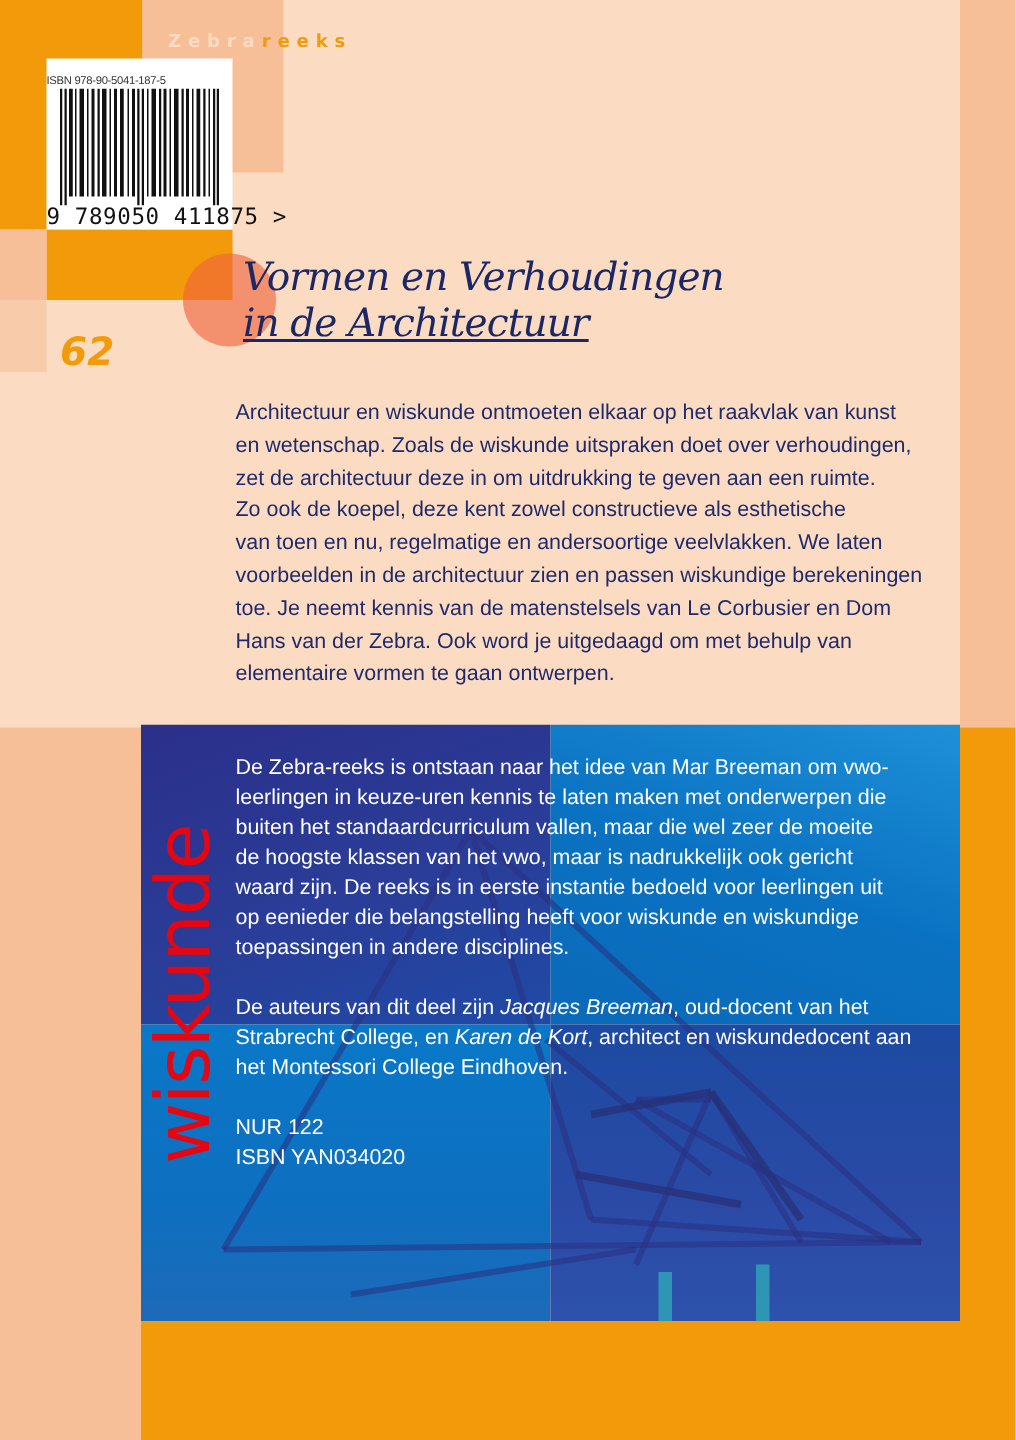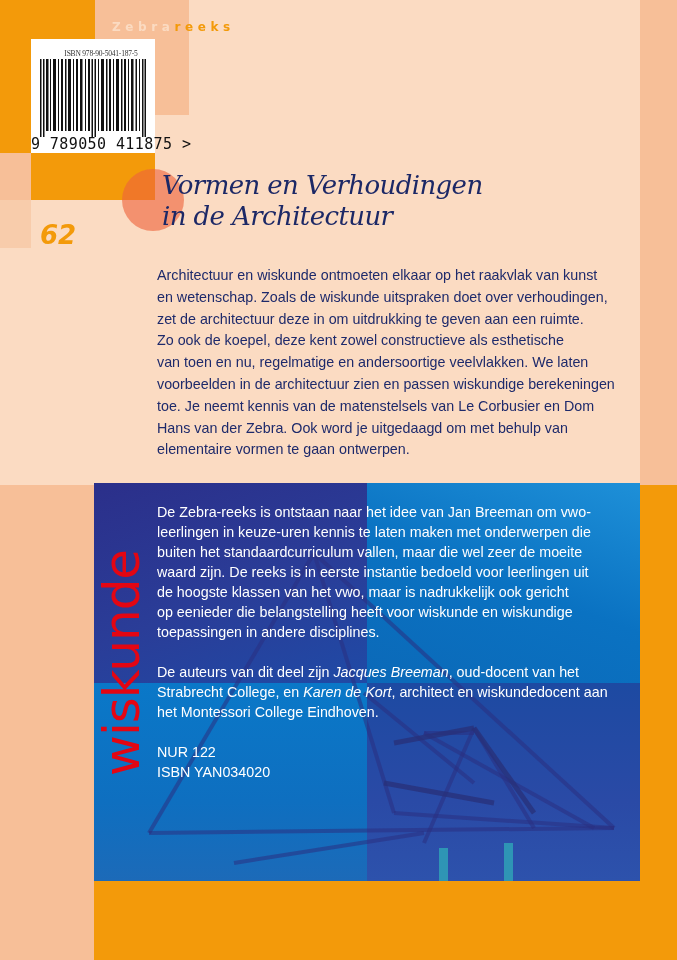--- a/index.html
+++ b/index.html
@@ -16,30 +16,30 @@
   #right-strip-top{left:640px;top:0;width:37px;height:485px;background:#f7bf98;}
   #right-strip-bot{left:640px;top:485px;width:37px;height:475px;background:#f39a0a;}
   #left-strip-bot{left:0;top:485px;width:94px;height:475px;background:#f7bf98;}
   #bottom-orange{left:94px;top:881px;width:546px;height:79px;background:#f39a0a;}
 
   #series{left:72px;top:20px;font-size:12px;letter-spacing:4.6px;font-weight:bold;}
   #series .a{color:#fbdbc2;margin-left:40px;}
   #series .b{color:#f39a0a;}
 
   #barcode{left:31px;top:39px;width:124px;height:114px;background:#fff;}
-  #isbn-text{position:absolute;left:0;top:10px;width:140px;text-align:center;font-family:Liberation Serif, serif;font-size:7.5px;color:#333;letter-spacing:-0.2px;}
+  #isbn-text{position:absolute;left:0;top:10px;width:140px;text-align:left;font-family:Liberation Sans, sans-serif;font-size:7.5px;color:#333;letter-spacing:-0.2px;}
   #bars{position:absolute;left:9px;top:20px;width:106px;height:78px;}
   #ean-digits{position:absolute;left:0;top:96px;width:124px;font-family:"DejaVu Sans Mono",monospace;font-size:15px;color:#111;letter-spacing:0.4px;white-space:nowrap;}
 
   #circle{left:122px;top:169px;width:62px;height:62px;border-radius:50%;background:rgba(238,100,60,0.62);}
   #vol-num{left:40px;top:220px;font-size:26px;font-weight:bold;color:#f39a0a;font-family:"DejaVu Sans",sans-serif;font-style:italic;}
 
   #title{left:162px;top:170px;font-family:"DejaVu Serif",serif;font-style:italic;font-size:26px;line-height:31px;color:#1c2866;letter-spacing:-0.6px;}
   #title div{white-space:nowrap;}
-  #title .l2{padding-left:0;}
+  #title .l2{padding-left:0;text-decoration:underline;}
 
   #intro{left:157px;top:265px;width:475px;font-family:"Liberation Sans",sans-serif;font-size:14.3px;line-height:21.8px;color:#1e2a6b;}
   #intro div{white-space:nowrap;}
 
   #photo{left:94px;top:483px;width:546px;height:398px;overflow:hidden;}
   #photo .q{position:absolute;}
   #photo svg{position:absolute;left:0;top:0;}
 
   #wiskunde{left:97px;top:776px;transform-origin:0 0;transform:rotate(-90deg);font-family:"DejaVu Sans",sans-serif;font-size:50px;color:#e30613;line-height:1;white-space:nowrap;letter-spacing:-1px;}
 
@@ -147,25 +147,25 @@
       <line x1="290" y1="300" x2="400" y2="320"></line>
     </g>
     <rect x="410" y="360" width="9" height="38" fill="#2fa6b8" fill-opacity="0.8"></rect>
     <rect x="345" y="365" width="9" height="33" fill="#2fa6b8" fill-opacity="0.8"></rect>
   </svg>
 </div>
 
 <div id="wiskunde" class="abs">wiskunde</div>
 
 <div id="blurb" class="abs">
-  <div class="line">De Zebra-reeks is ontstaan naar het idee van Jan Breeman om vwo-</div>
+  <div class="line">De Zebra-reeks is ontstaan naar het idee van Mar Breeman om vwo-</div>
   <div class="line">leerlingen in keuze-uren kennis te laten maken met onderwerpen die</div>
   <div class="line">buiten het standaardcurriculum vallen, maar die wel zeer de moeite</div>
+  <div class="line">de hoogste klassen van het vwo, maar is nadrukkelijk ook gericht</div>
   <div class="line">waard zijn. De reeks is in eerste instantie bedoeld voor leerlingen uit</div>
-  <div class="line">de hoogste klassen van het vwo, maar is nadrukkelijk ook gericht</div>
   <div class="line">op eenieder die belangstelling heeft voor wiskunde en wiskundige</div>
   <div class="line">toepassingen in andere disciplines.</div>
   <div class="gap"></div>
   <div class="line"><span>De auteurs van dit deel zijn </span><i>Jacques Breeman</i><span>, oud-docent van het</span></div>
   <div class="line"><span>Strabrecht College, en </span><i>Karen de Kort</i><span>, architect en wiskundedocent aan</span></div>
   <div class="line">het Montessori College Eindhoven.</div>
   <div class="gap"></div>
   <div class="line">NUR 122</div>
   <div class="line">ISBN YAN034020</div>
 </div>

